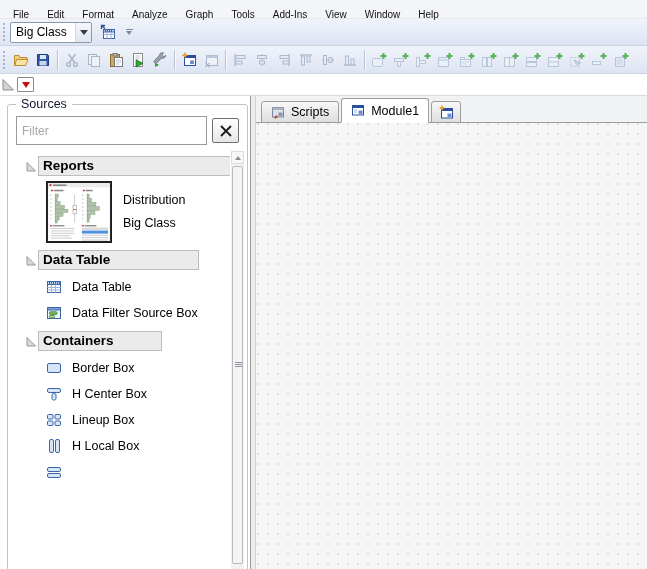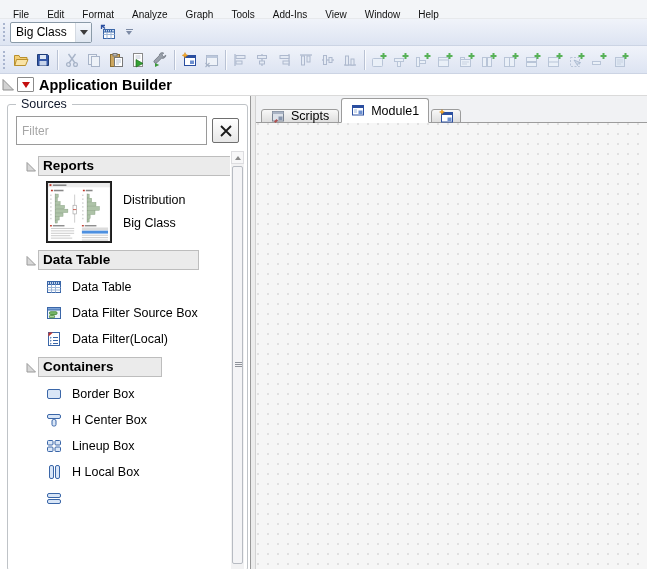--- a/index.html
+++ b/index.html
@@ -61,21 +61,21 @@
   .sb-up i { width:0; height:0; border-left:3px solid transparent; border-right:3px solid transparent; border-bottom:4px solid #8a8a8a; }
   .sb-thumb { position:absolute; top:15px; bottom:6px; left:1px; width:11px; background:#f4f4f6; border:1px solid #b7bbc2; border-radius:2px; }
   .sb-grip { position:absolute; top:50%; left:2px; width:7px; margin-top:-3px; }
   .sb-grip b { display:block; height:1px; background:#8f939a; margin-bottom:1px; }
 
   .splitter { width:6px; flex:0 0 auto; background:#ececec; border-left:1px solid #979797; border-right:1px solid #d2d2d2; }
 
   
   .right-panel { flex:1; min-width:0; display:flex; flex-direction:column; background:#f1f2f4; }
   .tabbar { height:27px; display:flex; align-items:flex-end; padding-left:5px; border-bottom:1px solid #9c9c9c; }
-  .tab { display:flex; align-items:center; gap:5px; height:14px; padding:0 9px; background:linear-gradient(#f8f8f8,#dedede); border:1px solid #9c9c9c; border-radius:3px 3px 0 0; margin-right:2px; margin-bottom:-1px; font-size:12.5px; color:#000; position:relative; }
+  .tab { display:flex; align-items:center; gap:5px; height:22px; padding:0 9px; background:linear-gradient(#f8f8f8,#dedede); border:1px solid #9c9c9c; border-radius:3px 3px 0 0; margin-right:2px; margin-bottom:-1px; font-size:12.5px; color:#000; position:relative; }
   .tab.active { background:#fff; height:25px; border-bottom:1px solid #fff; z-index:2; }
   .tab.icon-only { padding:0 6px; }
   .canvas { flex:1; background-color:#f6f6f6; background-image:radial-gradient(#e0e0e0 1.1px, rgba(0,0,0,0) 1.25px); background-size:10px 10px; background-position:7px 6px; }
 </style>
 </head>
 <body>
 
 <div class="menubar">
   <span class="menu-item">File</span>
   <span class="menu-item">Edit</span>
@@ -312,21 +312,20 @@
   </span>
 </div>
 
 <div class="app-header">
   <svg width="12" height="12" viewBox="0 0 12 12">
     <polygon points="1,0.5 1,11 11.5,11" fill="#d2d2d2" stroke="#8f8f8f"></polygon>
   </svg>
   <span class="red-btn">
       <i></i>
     </span>
-  <span class="app-title">Application Builder</span>
 </div>
 
 <div class="main">
 
   <div class="left-panel">
     <div class="groupbox">
       <span class="legend">Sources</span>
 
       <div class="filter-row">
         <input class="filter-input" type="text" placeholder="Filter" style="">
@@ -419,29 +418,20 @@
         <div class="item">
           <svg width="18" height="18" viewBox="0 0 18 18">
             <rect x="2.5" y="3.5" width="13" height="11" fill="#eef4fc" stroke="#3a66a8"></rect>
             <rect x="2.5" y="3.5" width="13" height="2.5" fill="#7da3d8" stroke="#3a66a8"></rect>
             <rect x="4.5" y="7.8" width="7.5" height="2.6" rx="1" fill="#7cbb6e" stroke="#4e8f42"></rect>
             <rect x="4.5" y="11.3" width="5" height="2.6" rx="1" fill="#a9d29f" stroke="#4e8f42"></rect>
           </svg>
           <span class="label">Data Filter Source Box</span>
         </div>
 
-        <div class="item">
-          <svg width="18" height="18" viewBox="0 0 18 18">
-            <rect x="3.5" y="2.5" width="11" height="13" fill="#fff" stroke="#3a66a8"></rect>
-            <path d="M3.5 2.5h4.5L3.5 6.5z" fill="#c4342d"></path>
-            <path d="M8 7.5h5M8 10.5h5M8 13.5h5" stroke="#3a66a8"></path>
-            <path d="M5.2 6.8l1.6 1-1.6 1zM5.2 9.8l1.6 1-1.6 1zM5.2 12.8l1.6 1-1.6 1z" fill="#3a66a8"></path>
-          </svg>
-          <span class="label">Data Filter(Local)</span>
-        </div>
 
         <div class="section-header" id="hdr-containers">
           <svg class="disc" width="10" height="10" viewBox="0 0 10 10">
               <polygon points="1,0.5 1,9 9.5,9" fill="#d8d8d8" stroke="#9a9a9a"></polygon>
             </svg>
           <span>Containers</span>
         </div>
 
         <div class="item">
           <svg width="18" height="18" viewBox="0 0 18 18">

